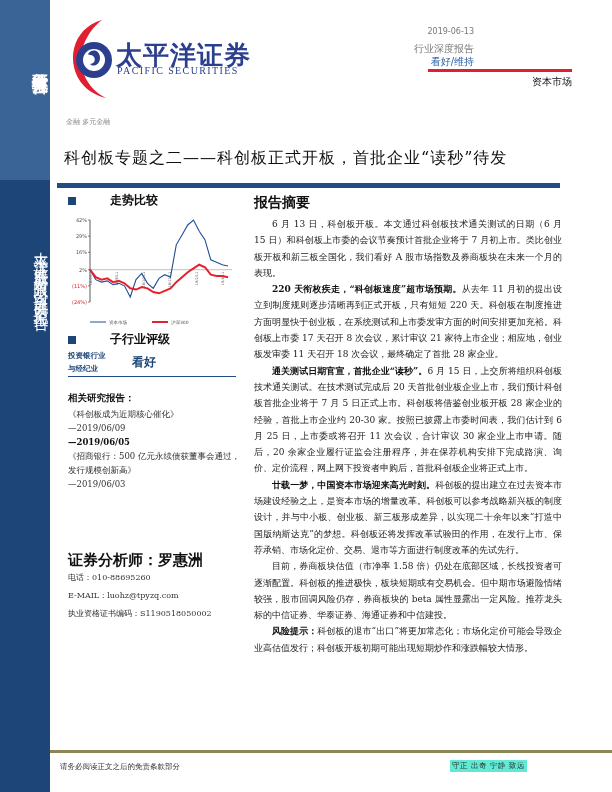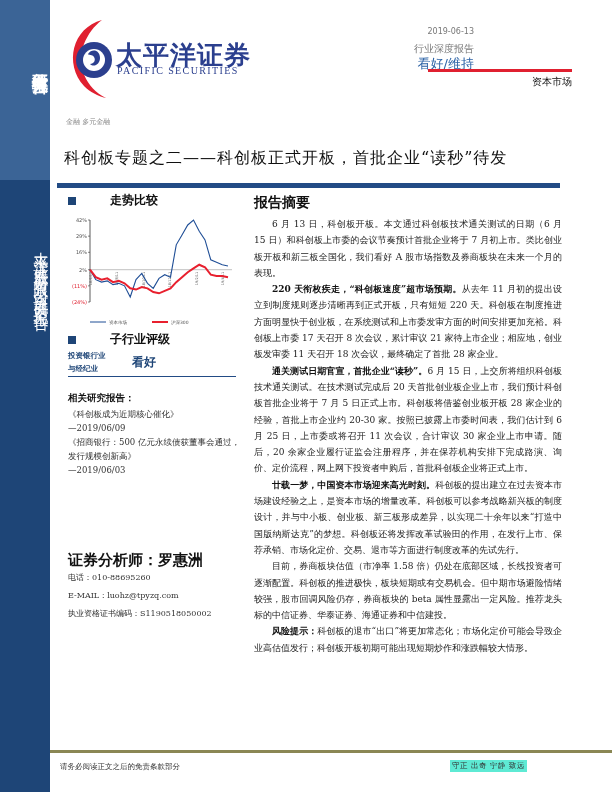--- a/index.html
+++ b/index.html
@@ -8,21 +8,21 @@
   .sidebar-top { position:absolute; left:0; top:0; width:50px; height:180px; background:#3b6496; }
   .vtext { position:absolute; left:0; width:50px; text-align:center; color:#fff; writing-mode:vertical-rl; text-orientation:upright; }
   .vtext.top { top:60px; font-size:16px; font-weight:bold; letter-spacing:1px; font-family:"DejaVu Sans", sans-serif; }
   .vtext.bottom { top:240px; font-size:15px; letter-spacing:4px; }
   .logo { position:absolute; left:62px; top:14px; width:60px; height:84px; }
   .brand-cn { position:absolute; left:116px; top:38px; font-size:26px; font-weight:bold; color:#2b3f8e; font-family:"DejaVu Sans", sans-serif; letter-spacing:1px; }
   .brand-en { position:absolute; left:117px; top:65px; font-size:10px; color:#2b3f8e; font-family:Liberation Serif, serif; letter-spacing:1.4px; }
   .hdr-right { position:absolute; right:138px; top:27px; text-align:right; font-family:"DejaVu Sans", sans-serif; }
   .hdr-right .date { position:absolute; right:0; top:0; font-size:8px; color:#777; white-space:nowrap; }
   .hdr-right .type { position:absolute; right:0; top:15px; font-size:10px; color:#777; white-space:nowrap; }
-  .hdr-right .rating { position:absolute; right:0; top:28px; font-size:13px; color:#2b62a6; white-space:nowrap;text-align:center; }
+  .hdr-right .rating { position:absolute; right:0; top:28px; font-size:10px; color:#2b62a6; white-space:nowrap;text-align:center; }
   .red-line { position:absolute; left:428px; top:69px; width:144px; height:3px; background:#e02030; }
   .sector { position:absolute; right:40px; top:75px; font-size:10px; color:#111; font-family:"DejaVu Sans", sans-serif; }
   .category { position:absolute; left:66px; top:117px; font-size:7px; color:#888; font-family:"DejaVu Sans", sans-serif; }
   .title { position:absolute; left:64px; top:148px; font-size:16px; color:#111; letter-spacing:1px; white-space:nowrap; }
   .bar-left { position:absolute; left:57px; top:183px; width:187px; height:5px; background:#224b85; }
   .bar-right { position:absolute; left:244px; top:183px; width:316px; height:5px; background:#224b85; }
   .sec-head { position:absolute; font-size:12px; font-weight:bold; color:#111; display:flex; align-items:center;gap:20px; }
   .sq { width:8px; height:8px; background:#1e4577; margin-right:14px; display:inline-block; }
   .chart { position:absolute; left:60px; top:210px; width:180px; height:125px; }
   .rating-table { position:absolute; left:68px; top:348px; width:168px; border-bottom:1px solid #224b85; font-family:"DejaVu Sans", sans-serif; }
@@ -119,20 +119,21 @@
       <div>与经纪业</div>
     </div>
     <div class="val">看好</div>
   </div>
 </div>
 
 <div class="related">
   <div class="hd">相关研究报告：</div>
   <div>《科创板成为近期核心催化》</div>
   <div>—2019/06/09</div>
+  <div class="b">—2019/06/05</div>
   <div>《招商银行：500 亿元永续债获董事会通过，发行规模创新高》</div>
   <div>—2019/06/03</div>
 </div>
 
 <div class="analyst">
   <div class="hd">证券分析师：罗惠洲</div>
   <div>电话：010-88695260</div>
   <div>E-MAIL：luohz@tpyzq.com</div>
   <div>执业资格证书编码：S1190518050002</div>
 </div>

